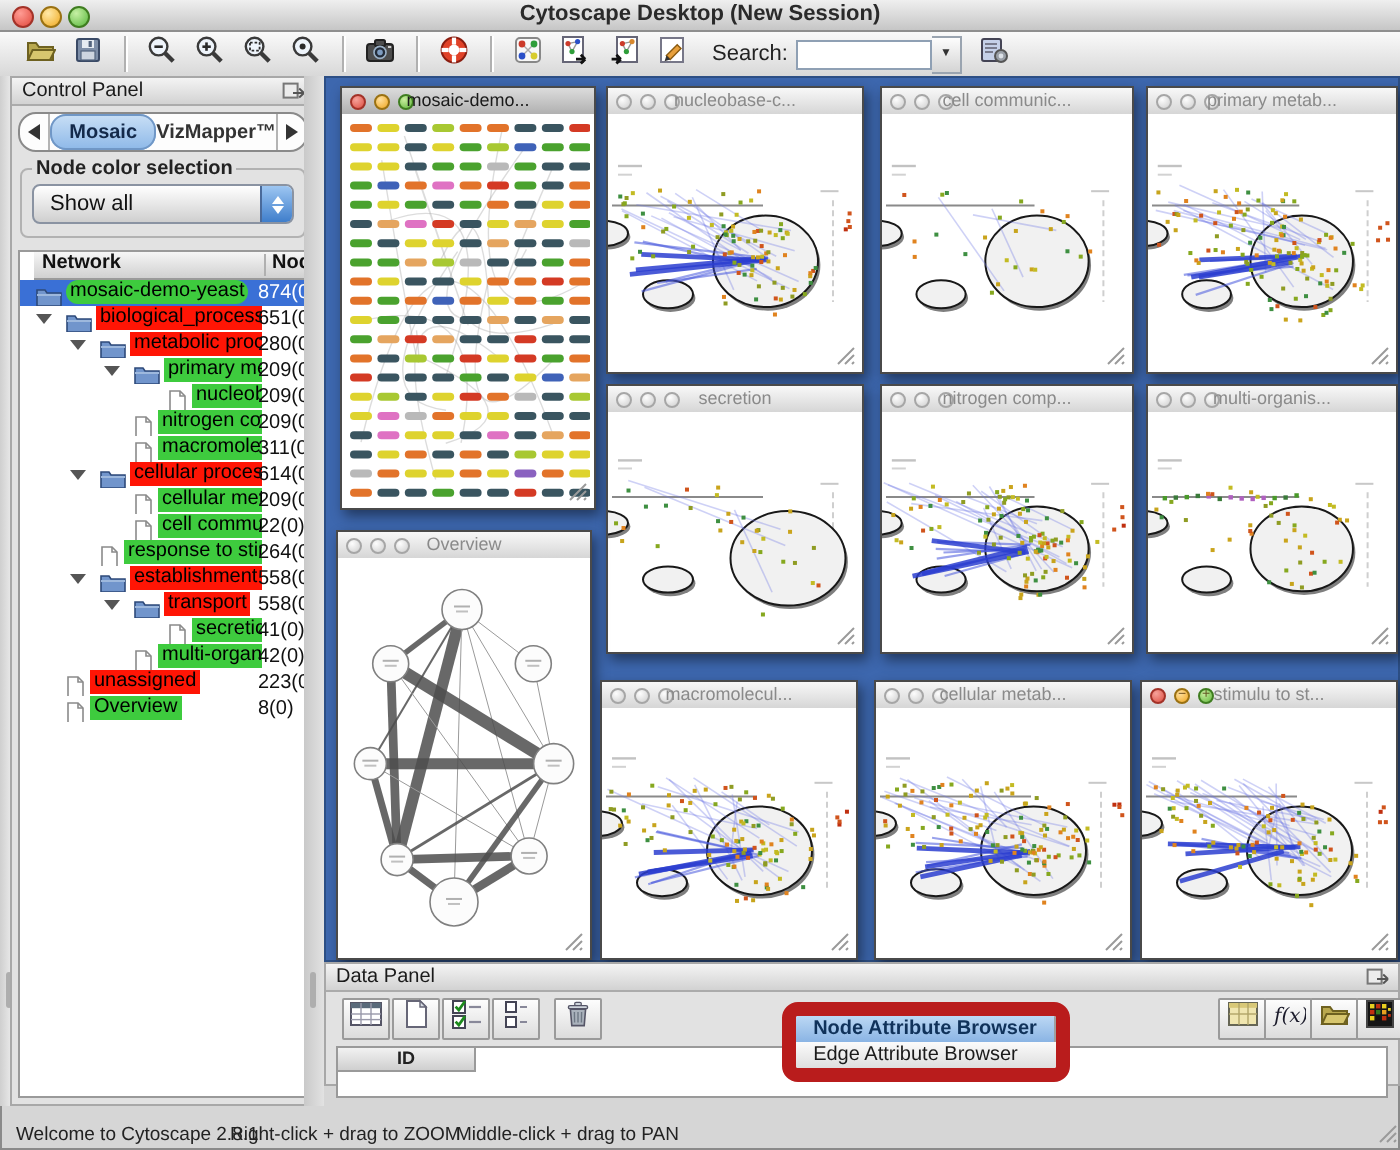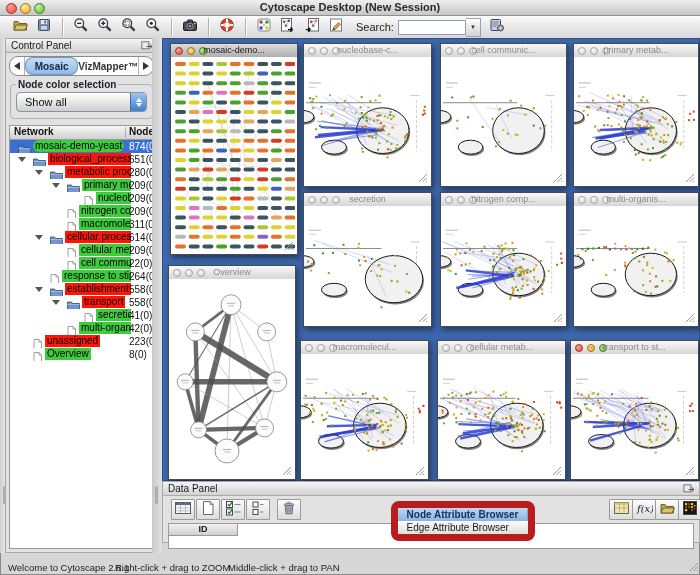--- a/index.html
+++ b/index.html
@@ -55,21 +55,21 @@
     background:linear-gradient(#ffffff,#cfcfcf);display:flex;align-items:center;position:relative;}
   #colorDropValue{font-size:11px;color:#111;padding-left:8px;flex:1;}
   #colorDropBtn{width:15px;height:18px;background:linear-gradient(#9dc6f2,#3f7ecb);
     border-left:1px solid #4a6a9a;display:flex;flex-direction:column;align-items:center;justify-content:center;gap:1px;}
   .dd-up{width:0;height:0;border-left:3px solid transparent;border-right:3px solid transparent;border-bottom:4px solid #fff;}
   .dd-dn{width:0;height:0;border-left:3px solid transparent;border-right:3px solid transparent;border-top:4px solid #fff;}
   #selectNodesRow{margin:6px 7px 0;display:flex;align-items:center;gap:5px;font-size:11px;color:#111;}
   .cb{width:11px;height:11px;border:1px solid #8a8a8a;border-radius:2px;background:#fff;
     box-shadow:inset 0 1px 2px #d8d8d8;}
   #netTable{position:absolute;left:3px;right:3px;top:86px;bottom:3px;border:1px solid #9a9a9a;background:#fff;overflow:hidden;}
-  #ntHeader{height:13px;background:linear-gradient(#f6f6f6,#d0d0d0);border-bottom:1px solid #9a9a9a;position:relative;}
+  #ntHeader{height:13px;background:linear-gradient(#f6f6f6,#d0d0d0);border-bottom:1px solid #9a9a9a;position:relative;margin-left:7px;}
   #ntHeader span{font-size:10px;font-weight:bold;color:#111;position:absolute;top:0;line-height:12px;}
   #nt-col1{left:4px;} #nt-col2{left:119px;}
   #ntDivider{position:absolute;left:115px;top:1px;bottom:1px;width:1px;background:#b0b0b0;}
   .trow{position:relative;height:13px;overflow:hidden;}
   .trow.selected{background:var(--sel);}
   .tri-exp{position:absolute;width:0;height:0;top:4px;
     border-left:4px solid transparent;border-right:4px solid transparent;border-top:5px solid #555;}
   .rowicon{position:absolute;top:1px;}
   .hl{position:absolute;top:0;font-size:10px;line-height:12px;color:#000;padding:0 2px;white-space:nowrap;overflow:hidden;}
   .hl.green{background:var(--green);} .hl.red{background:var(--red);} 
@@ -1629,21 +1629,21 @@
           <rect x="122.13550607208164" y="52.599931701896715" width="2" height="2" fill="#d0541c"></rect>
           <rect x="118.20653161063092" y="47.36303666068241" width="2" height="2" fill="#c03010"></rect>
           <path d="M 115 121 L 123 113 M 118.5 121 L 123 116.5 M 122 121 L 123 120" stroke="#9a9a9a" stroke-width="1" fill="none"></path>
         </svg></div>
     </div>
     <div class="win colored" style="left: 408px; top: 302px; width: 127px; height: 138px;">
       <div class="win-tbar">
         <span class="light c0"></span>
         <span class="light c1">−</span>
         <span class="light c2">+</span>
-        <span class="win-title">transport to st...</span>
+        <span class="win-title">stimulu to st...</span>
       </div>
       <div class="win-content"><svg xmlns="http://www.w3.org/2000/svg" width="125" height="123" viewBox="0 0 125 123">
           <line x1="2" y1="44.28" x2="77.5" y2="44.28" stroke="#8a8a8a" stroke-width="1"></line>
           <rect x="5" y="24.6" width="12" height="1.2" fill="#c2c2c2"></rect>
           <rect x="5" y="28.904999999999998" width="7" height="1" fill="#d2d2d2"></rect>
           <rect x="106.25" y="36.9" width="9" height="1" fill="#c8c8c8"></rect>
           <line x1="112.5" y1="41.82" x2="112.5" y2="91.02" stroke="#cfcfcf" stroke-dasharray="3,2"></line>
           <ellipse cx="-1.3" cy="59.60999999999999" rx="12.5" ry="6.15" fill="rgba(0,0,0,0.5)"></ellipse>
           <ellipse cx="-2.5" cy="57.809999999999995" rx="12.5" ry="6.15" fill="#f1f1f1" stroke="#181818" stroke-width="1"></ellipse>
           <ellipse cx="31.2" cy="89.13" rx="12.5" ry="6.765" fill="rgba(0,0,0,0.5)"></ellipse>

